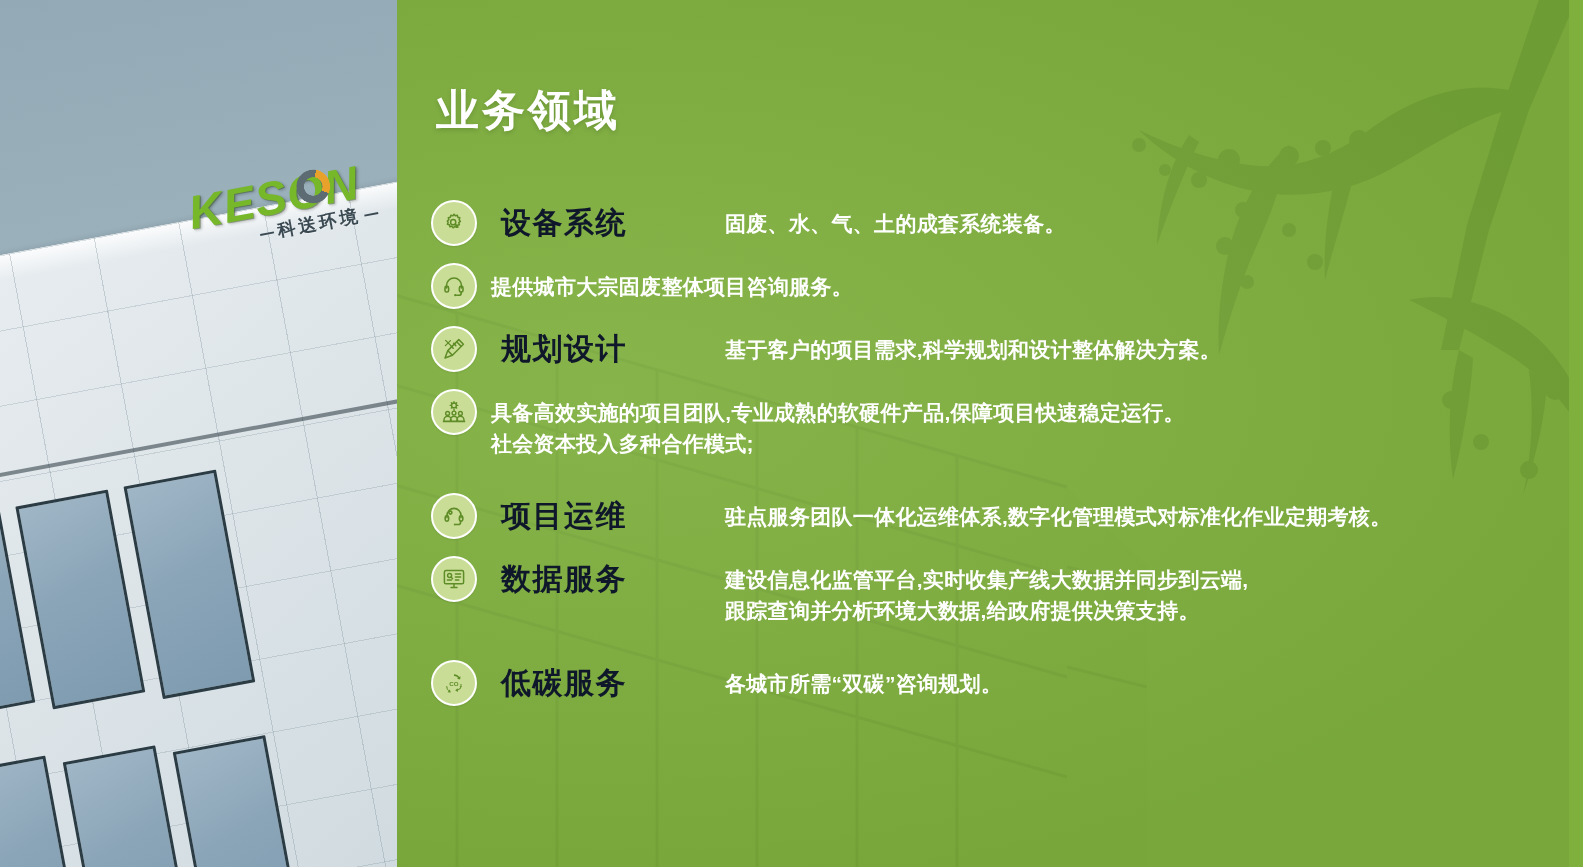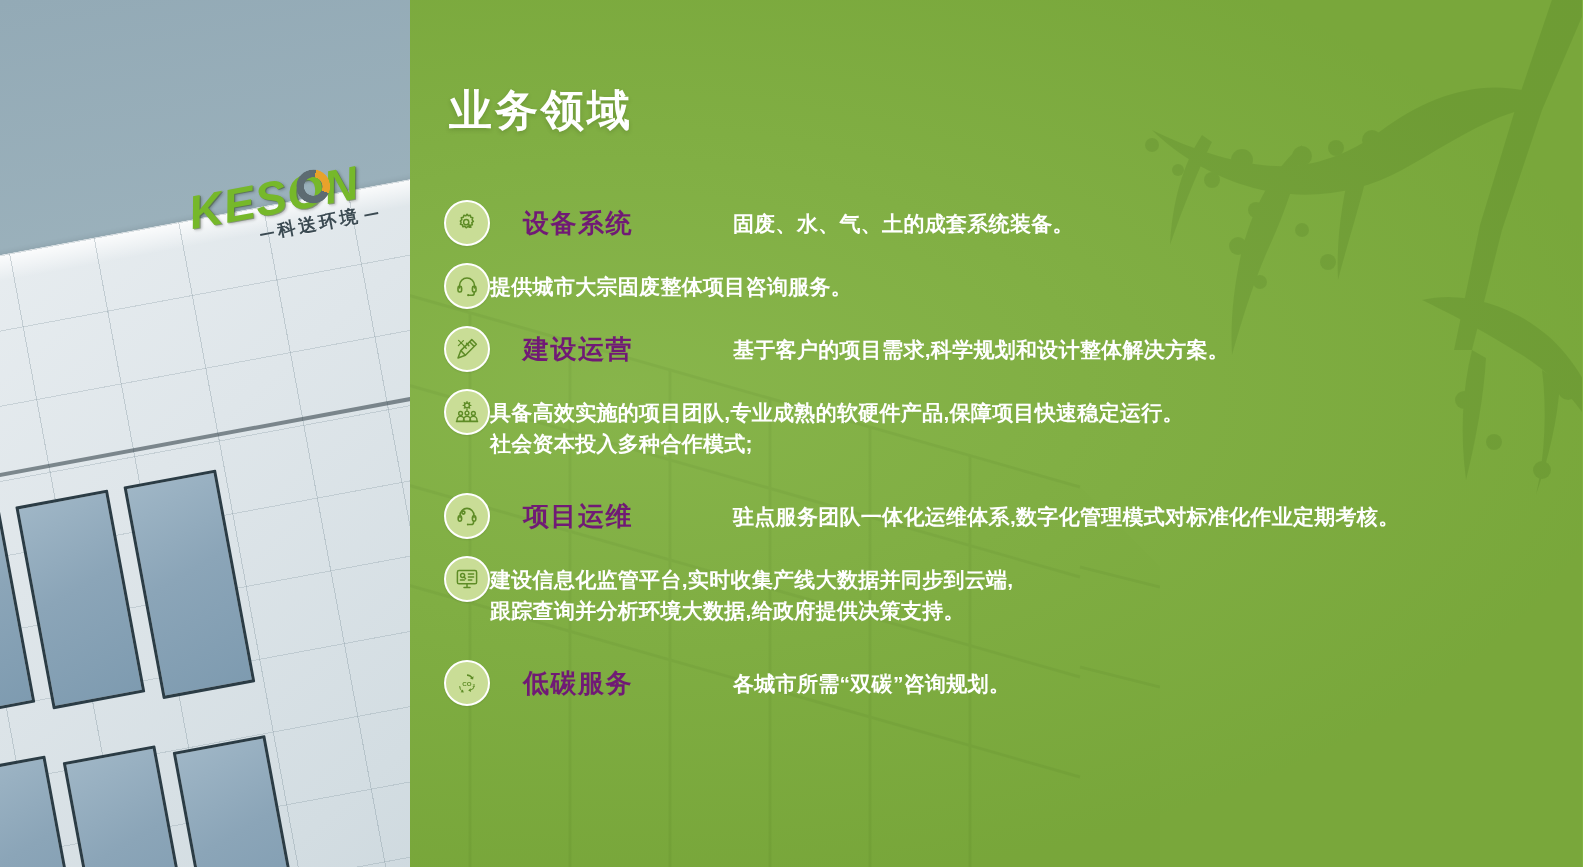--- a/index.html
+++ b/index.html
@@ -122,21 +122,21 @@
     width: 14px;
     height: 2px;
     background: #3b4a52;
     vertical-align: middle;
     margin: 0 4px;
   }
 
   
   .green-panel {
     position: absolute;
-    left: 410px; top: 0;
+    left: 397px; top: 0;
     width: 1172px;
     height: 867px;
     overflow: hidden;
     background: #7fb03e;
   }
   .green-panel::after {
     content: "";
     position: absolute;
     inset: 0;
     background: radial-gradient(ellipse at 18% 45%, rgba(255,255,255,.07), rgba(0,0,0,.05) 75%);
@@ -203,36 +203,37 @@
     background: #c9dd96;
     border: 2.5px solid #ffffff;
     display: flex;
     align-items: center;
     justify-content: center;
     box-shadow: 0 1px 2px rgba(0,0,0,.08);
   }
   .icon-disc svg { display: block; }
   .label {
     flex: 0 0 210px;
-    margin-left: 33px;
-    font-size: 26px;
+    margin-left: 24px;
+    font-size: 30px;
     font-weight: 700;
-    color: #701a75;
+    color: #0f172a;
     line-height: 46px;
     letter-spacing: 1.5px;
     white-space: nowrap;
   }
   .desc {
     flex: 1 1 auto;
     font-size: 21px;
     font-weight: 700;
     color: #ffffff;
     line-height: 31px;
     padding-top: 8px;
     letter-spacing: .3px;
+    margin-left: 14px;
   }
   .desc .line { display: block; white-space: nowrap; }
 </style>
 </head>
 <body>
 
 <div class="page">
 
   <div class="photo-panel">
     <div class="sky"></div>
@@ -358,21 +359,21 @@
             <div class="icon-disc">
               <svg width="24" height="24" viewBox="0 0 24 24" fill="none" stroke="#5e8c26" stroke-width="1.5">
                 <path d="M16.8 2.6l4.6 4.6-11 11-4.6-4.6z" stroke-linejoin="round"></path>
                 <path d="M5.8 13.6L3 21l7.4-2.8" stroke-linejoin="round"></path>
                 <path d="M14.6 4.8l4.6 4.6"></path>
                 <path d="M9 9l2.2 2.2M11.6 6.4l2.2 2.2" stroke-linecap="round"></path>
                 <path d="M3.6 3.4l5 5M3.4 8.6l5-5" stroke-linecap="round" stroke-width="1.3"></path>
               </svg>
             </div>
           </div>
-          <div class="label">建设运营</div>
+          <div class="label">规划设计</div>
           <div class="desc">
             <span class="line">基于客户的项目需求,科学规划和设计整体解决方案。</span>
           </div>
         </div>
 
         <div class="row" style="margin-top:17px">
           <div class="icon-cell">
             <div class="icon-disc">
               <svg width="24" height="24" viewBox="0 0 24 24" fill="none" stroke="#5e8c26" stroke-width="1.4">
                 <circle cx="12" cy="5.4" r="2.4"></circle>
@@ -416,20 +417,21 @@
               <svg width="24" height="24" viewBox="0 0 24 24" fill="none" stroke="#5e8c26" stroke-width="1.5">
                 <rect x="2.4" y="3.6" width="19.2" height="13.2" rx="1.6"></rect>
                 <path d="M9 20.6h6M12 16.8v3.8" stroke-linecap="round"></path>
                 <circle cx="7.6" cy="8.6" r="2"></circle>
                 <path d="M9.1 10.1l1.5 1.6" stroke-linecap="round"></path>
                 <path d="M13.4 7h5.2M13.4 10h5.2M13.4 13h3.4" stroke-linecap="round"></path>
                 <path d="M5.4 13h4" stroke-linecap="round"></path>
               </svg>
             </div>
           </div>
+          <div class="label">数据服务</div>
           <div class="desc">
             <span class="line">建设信息化监管平台,实时收集产线大数据并同步到云端,</span>
             <span class="line">跟踪查询并分析环境大数据,给政府提供决策支持。</span>
           </div>
         </div>
 
         <div class="row" style="margin-top:34px">
           <div class="icon-cell">
             <div class="icon-disc">
               <svg width="24" height="24" viewBox="0 0 24 24" fill="none" stroke="#5e8c26" stroke-width="1.5">

